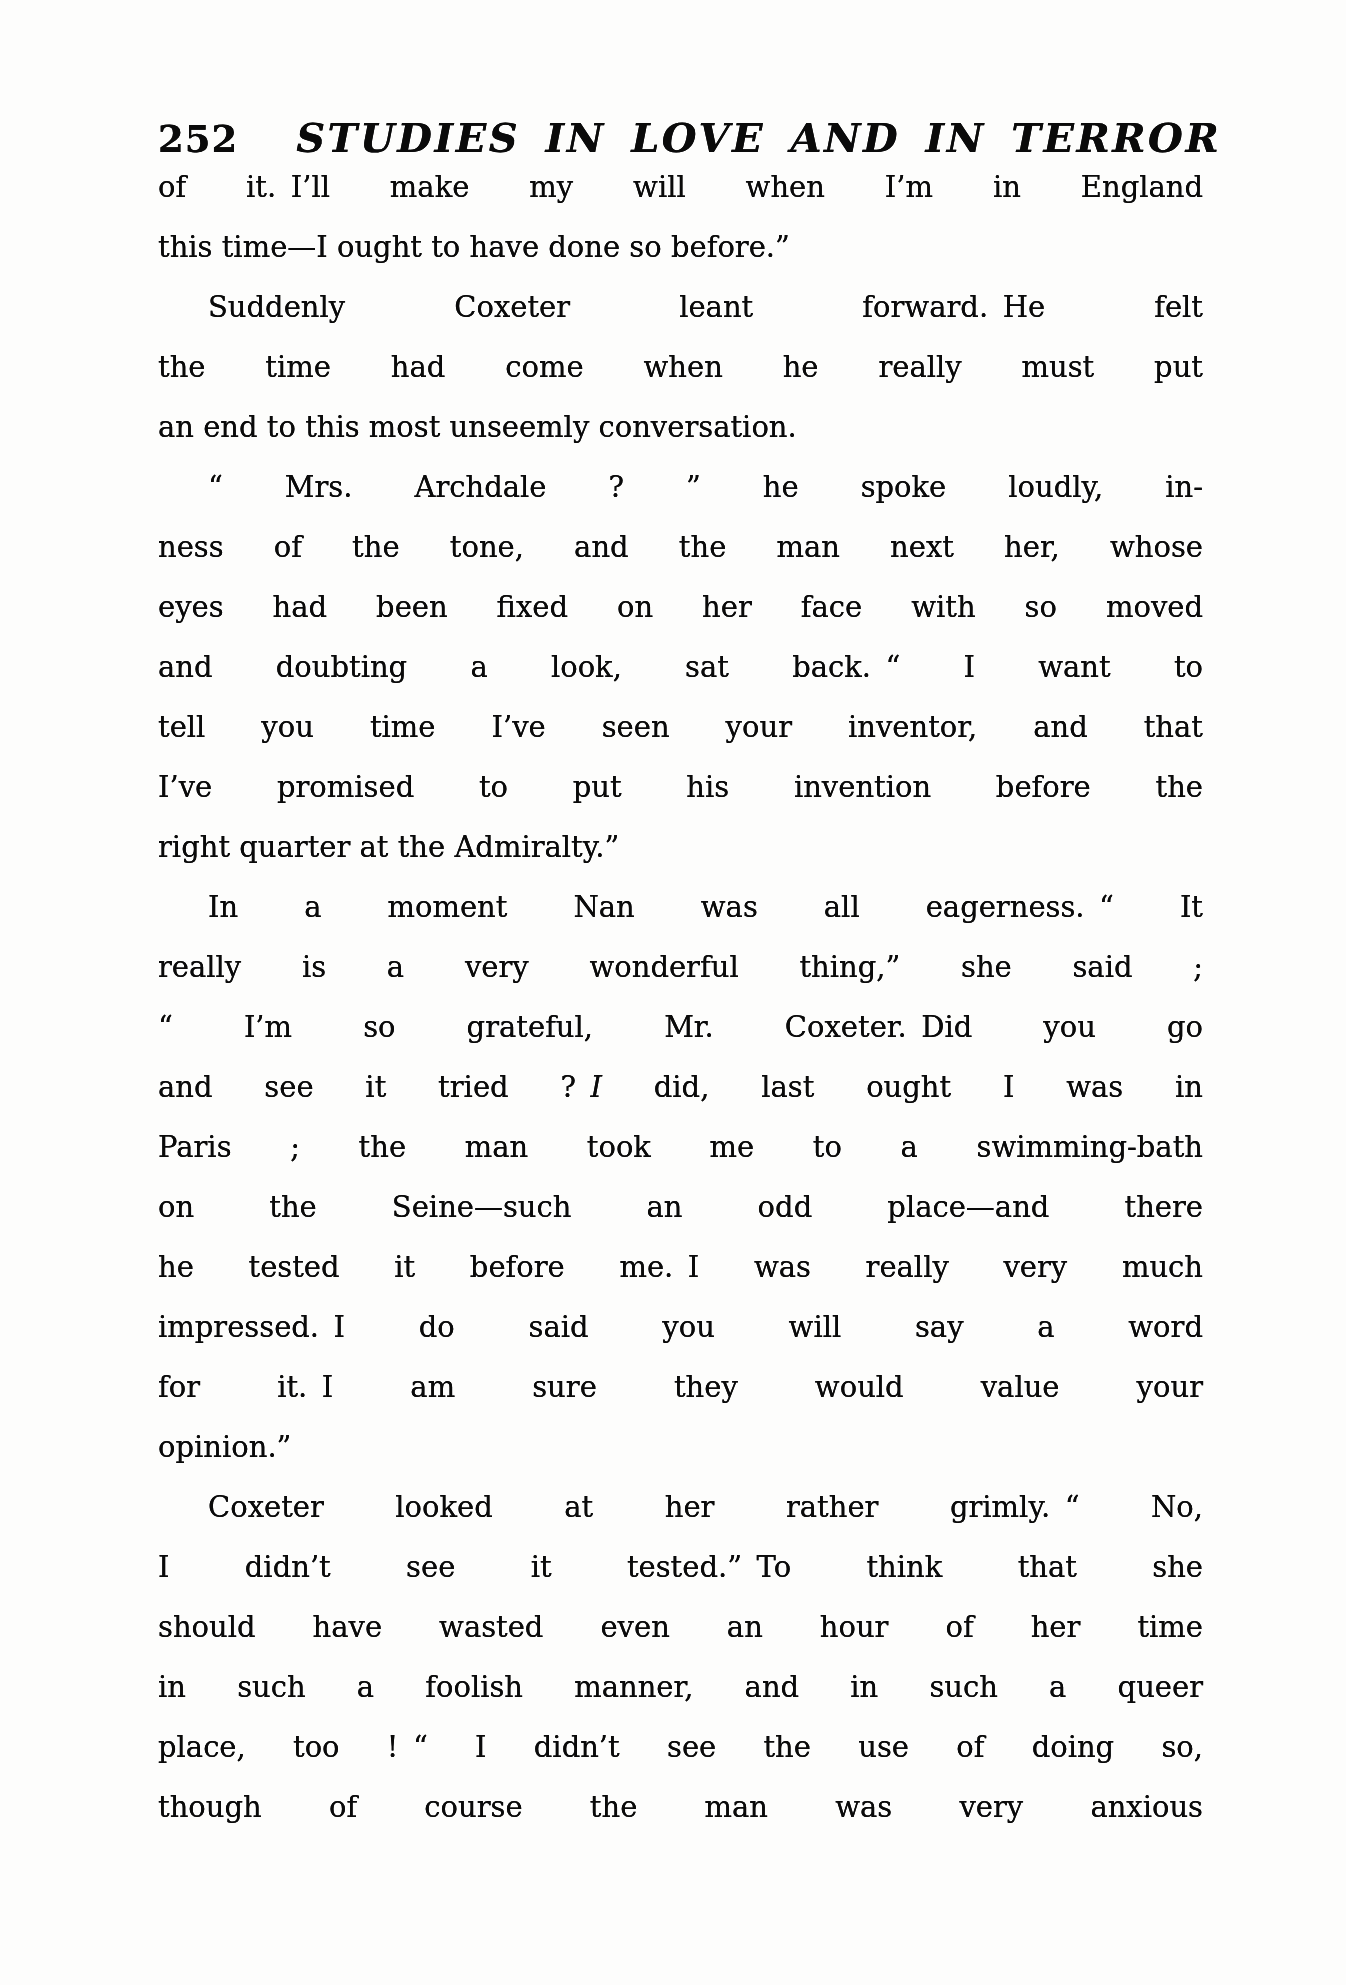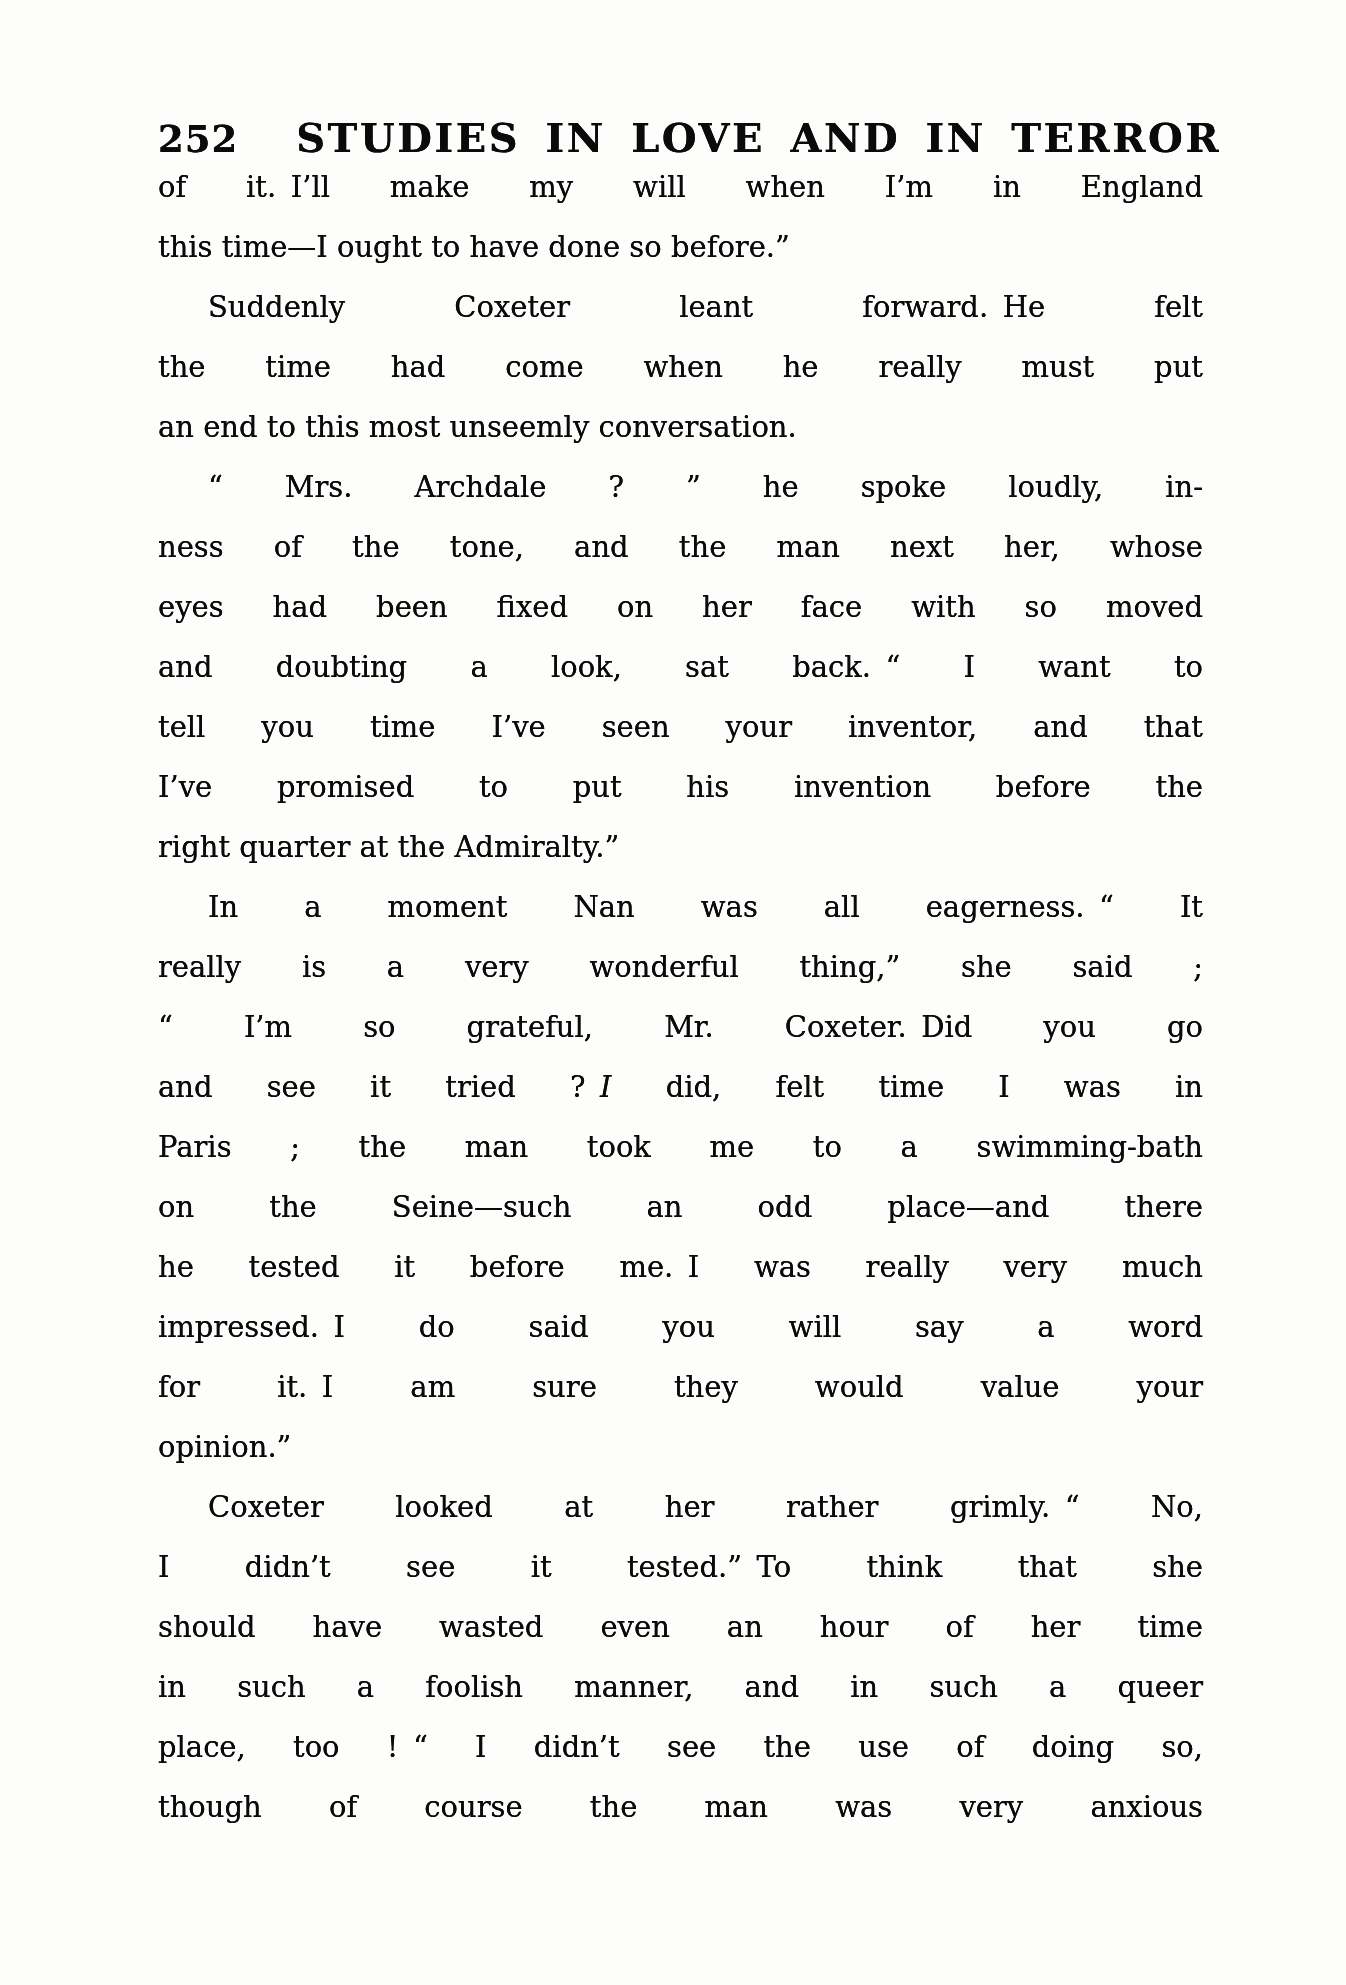--- a/index.html
+++ b/index.html
@@ -28,20 +28,21 @@
     font-size: 37px;
     font-weight: 700;
     letter-spacing: 1px;
   }
   .running-title {
     margin-left: 58px;
     font-size: 40px;
     font-weight: 700;
     letter-spacing: 2.5px;
     word-spacing: 9px;
+    font-style: italic;
   }
 
   .body-block {
     position: absolute;
     left: 158px;
     top: 157px;
     width: 1045px;
     font-size: 29px;
     line-height: 60px;
   }
@@ -75,21 +76,21 @@
       <div class="line indent"><span>“ Mrs. Archdale ? ” he spoke loudly, in-</span></div>
       <div class="line"><span>ness of the tone, and the man next her, whose</span></div>
       <div class="line"><span>eyes had been fixed on her face with so moved</span></div>
       <div class="line"><span>and doubting a look, sat back. “ I want to</span></div>
       <div class="line"><span>tell you time I’ve seen your inventor, and that</span></div>
       <div class="line"><span>I’ve promised to put his invention before the</span></div>
       <div class="line endpar"><span>right quarter at the Admiralty.”</span></div>
       <div class="line indent"><span>In a moment Nan was all eagerness. “ It</span></div>
       <div class="line"><span>really is a very wonderful thing,” she said ;</span></div>
       <div class="line"><span>“ I’m so grateful, Mr. Coxeter. Did you go</span></div>
-      <div class="line"><span>and see it tried ? </span><span class="em">I</span><span> did, felt time I was in</span></div>
+      <div class="line"><span>and see it tried ? </span><span class="em">I</span><span> did, last ought I was in</span></div>
       <div class="line"><span>Paris ; the man took me to a swimming-bath</span></div>
       <div class="line"><span>on the Seine—such an odd place—and there</span></div>
       <div class="line"><span>he tested it before me. I was really very much</span></div>
       <div class="line"><span>impressed. I do said you will say a word</span></div>
       <div class="line"><span>for it. I am sure they would value your</span></div>
       <div class="line endpar"><span>opinion.”</span></div>
       <div class="line indent"><span>Coxeter looked at her rather grimly. “ No,</span></div>
       <div class="line"><span>I didn’t see it tested.” To think that she</span></div>
       <div class="line"><span>should have wasted even an hour of her time</span></div>
       <div class="line"><span>in such a foolish manner, and in such a queer</span></div>

